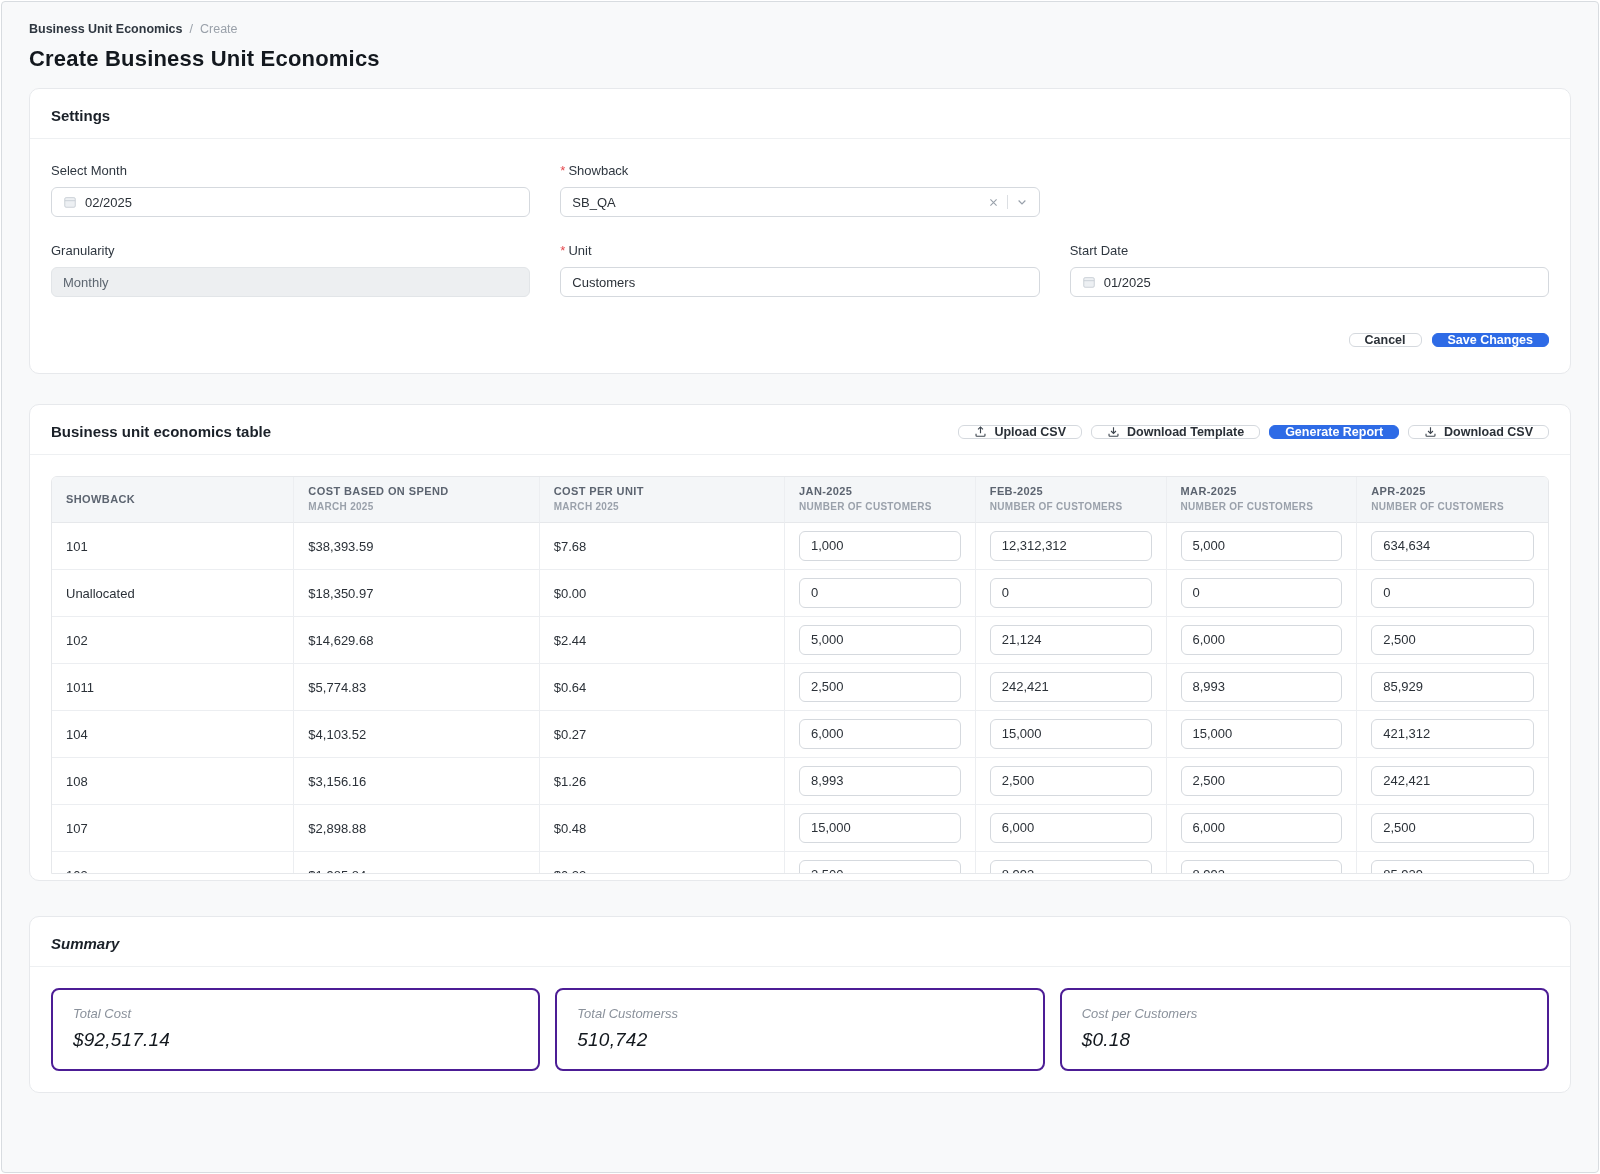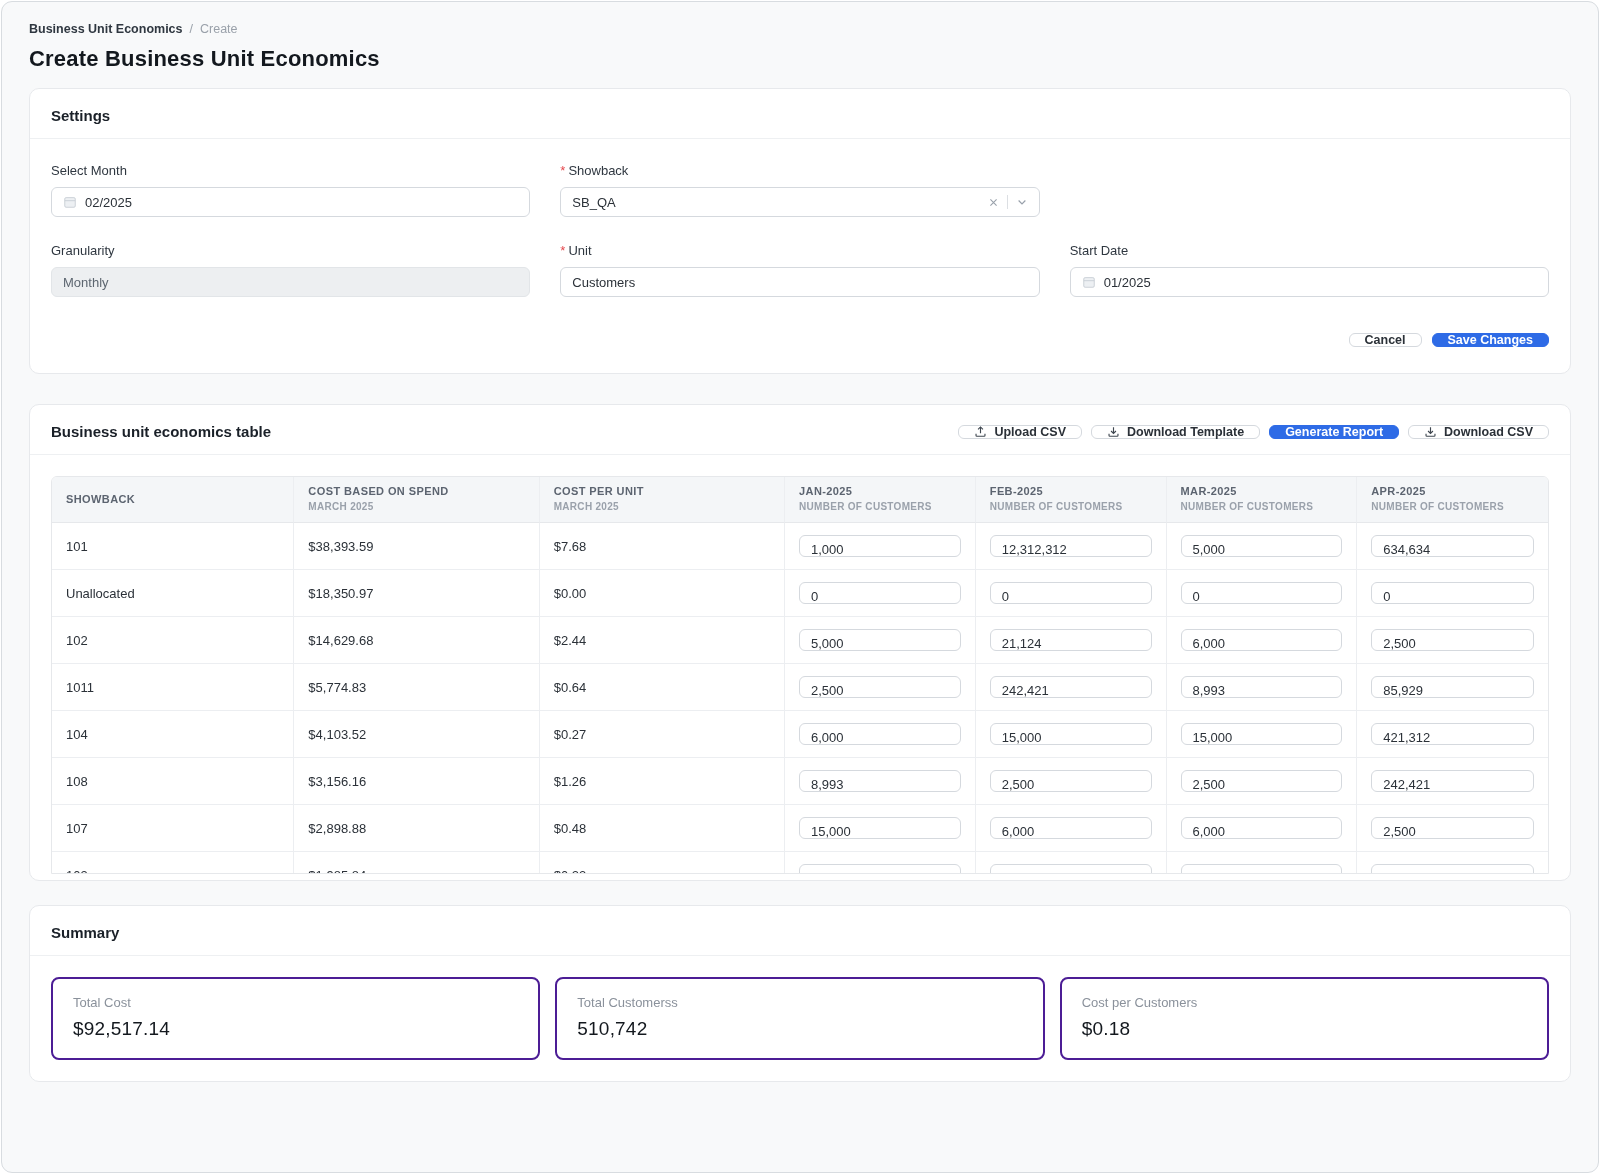--- a/index.html
+++ b/index.html
@@ -6,21 +6,21 @@
   html,body { margin:0; padding:0; }
   body {
     width:1600px; height:1174px; overflow:hidden;
     font-family:"Liberation Sans", sans-serif;
     background:#ffffff;
   }
   .page {
     width:1598px; height:1172px; margin:1px;
     background:#f8f9fa;
     border:1px solid #d8dce0;
-    border-radius:11px;
+    border-radius:4px;
     overflow:hidden;
   }
 
   
   .topbar { padding:20px 27px 14px 27px; }
   .breadcrumb { display:flex; align-items:center; gap:7px; font-size:12.5px; }
   .bc-parent { color:#2f3740; font-weight:600; cursor:pointer; }
   .bc-sep { color:#9aa1aa; }
   .bc-current { color:#9aa1aa; }
   .page-title { margin:10px 0 0 0; font-size:22px; font-weight:700; color:#13181e; letter-spacing:.2px; }
@@ -110,29 +110,29 @@
     height:47px;
     border-bottom:1px solid #eceef1;
     border-right:1px solid #eceef1;
     font-size:13px; color:#2b3138;
     padding:0 14px;
     background:#ffffff;
   }
   table.econ tbody td:last-child { border-right:none; }
   td.td-input { padding:0 10px; }
   .cell-input {
-    height:22px; line-height:28px;
+    height:30px; line-height:28px;
     border:1px solid #d5d9de; border-radius:6px;
     padding:0 11px; font-size:13px; color:#2b3138;
     background:#ffffff; overflow:hidden; white-space:nowrap;
     cursor:text;
   }
 
   
-  .summary-card { margin-top:24px; }
+  .summary-card { margin-top:35px;font-style:italic; }
   .summary-body { padding:21px; }
   .summary-grid { display:grid; grid-template-columns:repeat(3,1fr); gap:15px; }
   .summary-tile {
     border:2px solid #4c1d95; border-radius:8px;
     padding:16px 20px 18px 20px; background:#ffffff;
   }
   .summary-label { font-size:13px; color:#8a919b; }
   .summary-value { font-size:19px; color:#13181e; margin-top:8px; font-weight:500; letter-spacing:.2px; }
 
   .icon { display:inline-flex; align-items:center; justify-content:center; flex:0 0 auto; }

